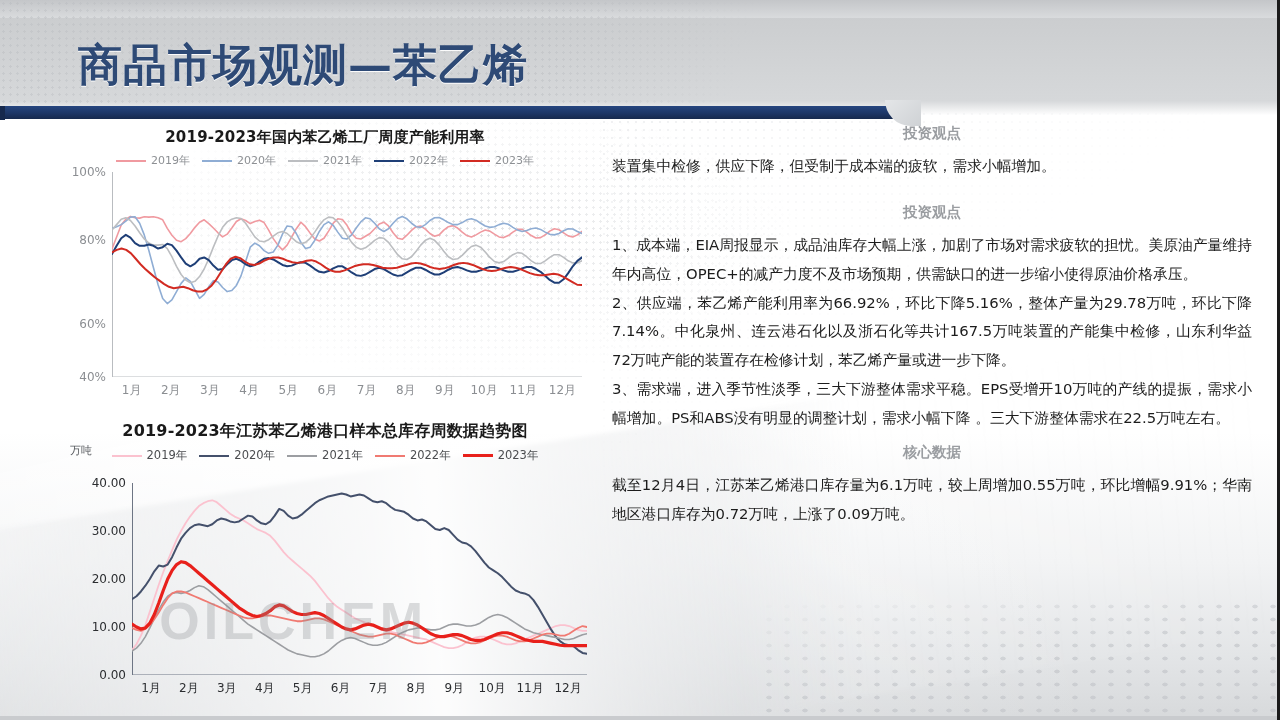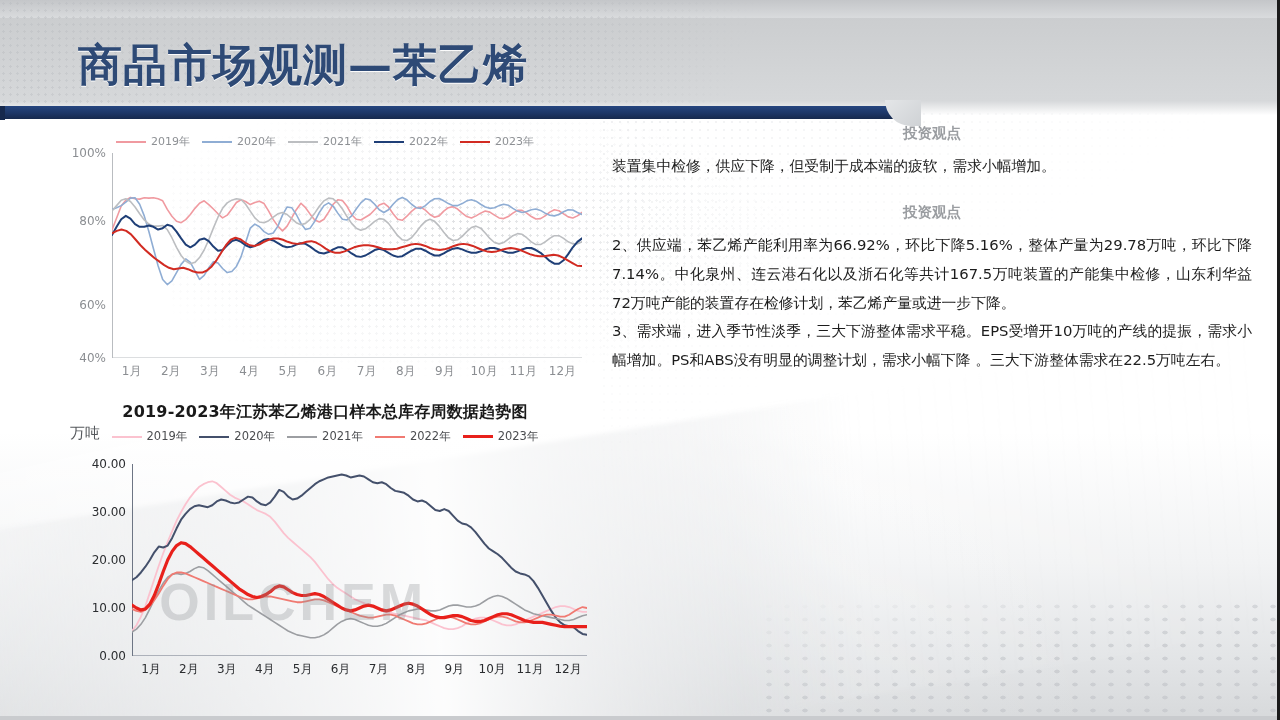--- a/index.html
+++ b/index.html
@@ -97,21 +97,21 @@
     letter-spacing:.2px;
   }
   .chart-title.c2{font-size:16px;}
   .legend{display:flex;justify-content:center;align-items:center;gap:12px;margin-top:6px;}
   .legend-item{display:flex;align-items:center;gap:5px;}
   .legend-line{width:30px;height:0;border-top-style:solid;}
   .legend-label{font-size:11px;color:#8d9094;font-family:"DejaVu Sans","Liberation Sans",sans-serif;}
   .legend2 .legend-label{color:#4b4d50;font-size:11.5px;}
   .plot-wrap{position:relative;}
   .unit-label{
-    position:absolute;left:10px;top:-18px;font-size:15px;color:#55585c;
+    position:absolute;left:10px;top:-18px;font-size:11px;color:#55585c;
     font-family:"DejaVu Sans","Liberation Sans",sans-serif;
     text-align:right;
   }
   .ytick{
     position:absolute;right:100%;margin-right:6px;transform:translateY(-50%);
     font-size:12px;color:#8b8e92;white-space:nowrap;
     font-family:"DejaVu Sans","Liberation Sans",sans-serif;
   }
   .ytick.c2{color:#2b2d30;font-size:12px;}
   .xtick{
@@ -170,20 +170,21 @@
   <div class="header">
     <div class="header-title">商品市场观测—苯乙烯</div>
     <div class="header-bar"></div>
     <div class="header-bar-tip"></div>
     <div class="left-stripe"></div>
   </div>
 
   <div class="charts">
 
     <div class="chart-box">
+      <div class="chart-title">2019-2023年国内苯乙烯工厂周度产能利用率</div>
       <div class="legend" id="legend-1">
           <div class="legend-item">
             <span class="legend-line" style="border-top-width: 2px; border-top-color: rgb(240, 154, 160);"></span>
             <span class="legend-label">2019年</span>
           </div>
           <div class="legend-item">
             <span class="legend-line" style="border-top-width: 2px; border-top-color: rgb(143, 173, 212);"></span>
             <span class="legend-label">2020年</span>
           </div>
           <div class="legend-item">
@@ -326,27 +327,32 @@
       <div class="sec-body">
         <p>装置集中检修，供应下降，但受制于成本端的疲软，需求小幅增加。</p>
       </div>
     </div>
 
     <div class="gap"></div>
 
     <div>
       <div class="sec-head">投资观点</div>
       <div class="sec-body">
+        <p>1、成本端，EIA周报显示，成品油库存大幅上涨，加剧了市场对需求疲软的担忧。美原油产量维持年内高位，OPEC+的减产力度不及市场预期，供需缺口的进一步缩小使得原油价格承压。</p>
         <p>2、供应端，苯乙烯产能利用率为66.92%，环比下降5.16%，整体产量为29.78万吨，环比下降7.14%。中化泉州、连云港石化以及浙石化等共计167.5万吨装置的产能集中检修，山东利华益72万吨产能的装置存在检修计划，苯乙烯产量或进一步下降。</p>
         <p>3、需求端，进入季节性淡季，三大下游整体需求平稳。EPS受增开10万吨的产线的提振，需求小幅增加。PS和ABS没有明显的调整计划，需求小幅下降 。三大下游整体需求在22.5万吨左右。</p>
       </div>
     </div>
 
     <div class="gap-sm"></div>
 
     <div>
+      <div class="sec-head">核心数据</div>
+      <div class="sec-body">
+        <p>截至12月4日，江苏苯乙烯港口库存量为6.1万吨，较上周增加0.55万吨，环比增幅9.91%；华南地区港口库存为0.72万吨，上涨了0.09万吨。</p>
+      </div>
     </div>
 
   </div>
 
 
   <div class="bottom-edge"></div>
 </div>
 
 </body></html>

